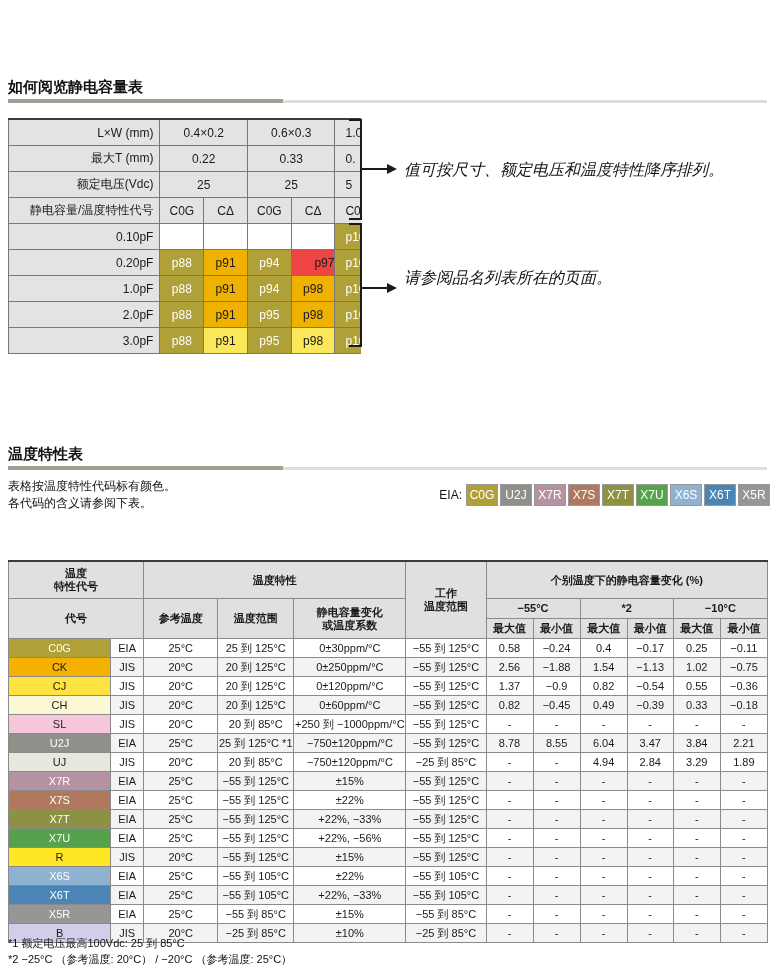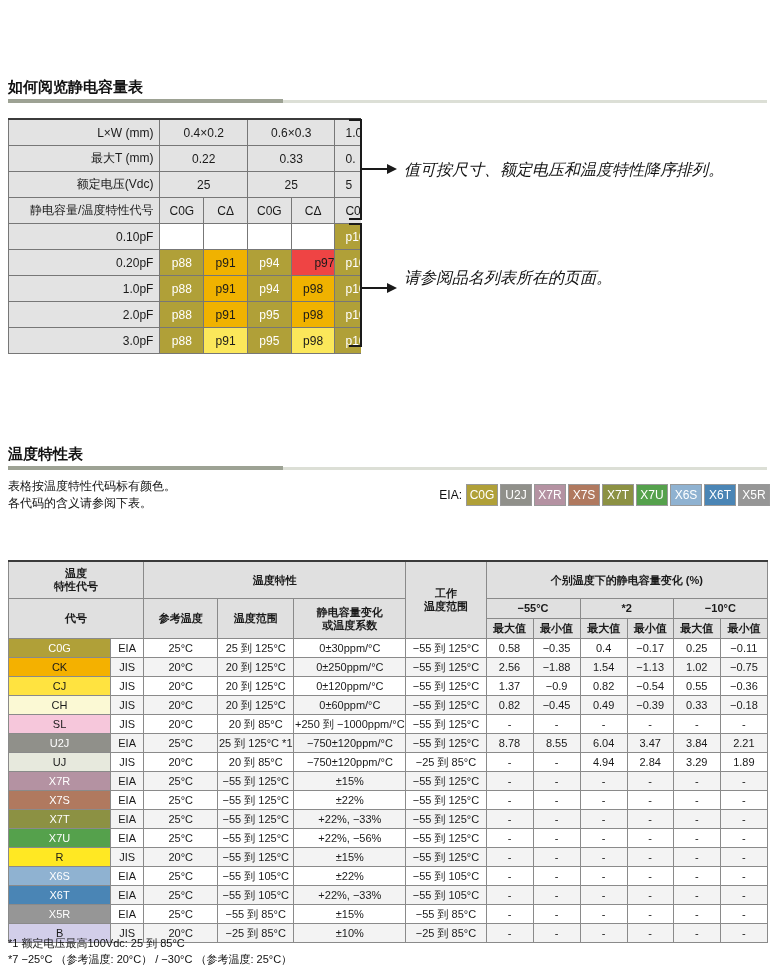--- a/index.html
+++ b/index.html
@@ -224,21 +224,21 @@
       </thead>
       <tbody id="tempBody">
           <tr style="background: rgb(255, 255, 255);">
             <td style="background: rgb(176, 160, 56); color: rgb(255, 255, 255);">C0G</td>
             <td>EIA</td>
             <td>25°C</td>
             <td>25 到 125°C</td>
             <td>0±30ppm/°C</td>
             <td>−55 到 125°C</td>
             <td>0.58</td>
-            <td>−0.35</td>
+            <td>−0.24</td>
             <td>0.4</td>
             <td>−0.17</td>
             <td>0.25</td>
             <td>−0.11</td>
           </tr>
           <tr style="background: rgb(243, 243, 243);">
             <td style="background: rgb(244, 177, 0); color: rgb(26, 26, 26);">CK</td>
             <td>JIS</td>
             <td>20°C</td>
             <td>20 到 125°C</td>
@@ -445,15 +445,15 @@
             <td>-</td>
             <td>-</td>
             <td>-</td>
             <td>-</td>
           </tr>
         </tbody>
     </table>
   </div>
 
   <div class="footnote" style="top:936px">*1 额定电压最高100Vdc: 25 到 85°C</div>
-  <div class="footnote" style="top:952px">*7 −25°C （参考温度: 20°C） / −30°C （参考温度: 25°C）</div>
+  <div class="footnote" style="top:952px">*2 −25°C （参考温度: 20°C） / −20°C （参考温度: 25°C）</div>
 
 </div>
 
 </body></html>

